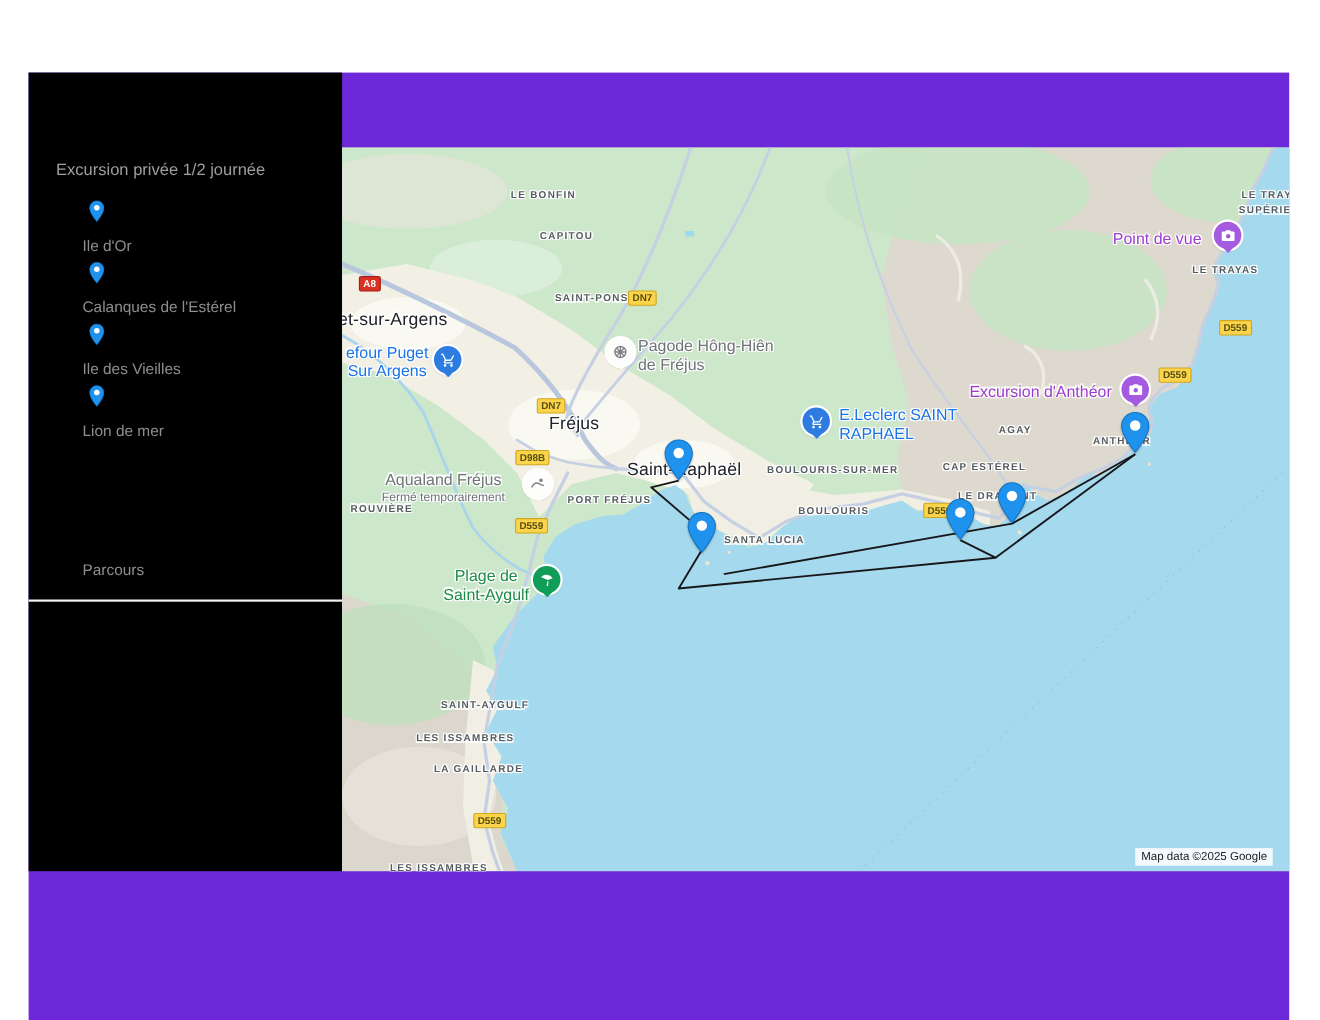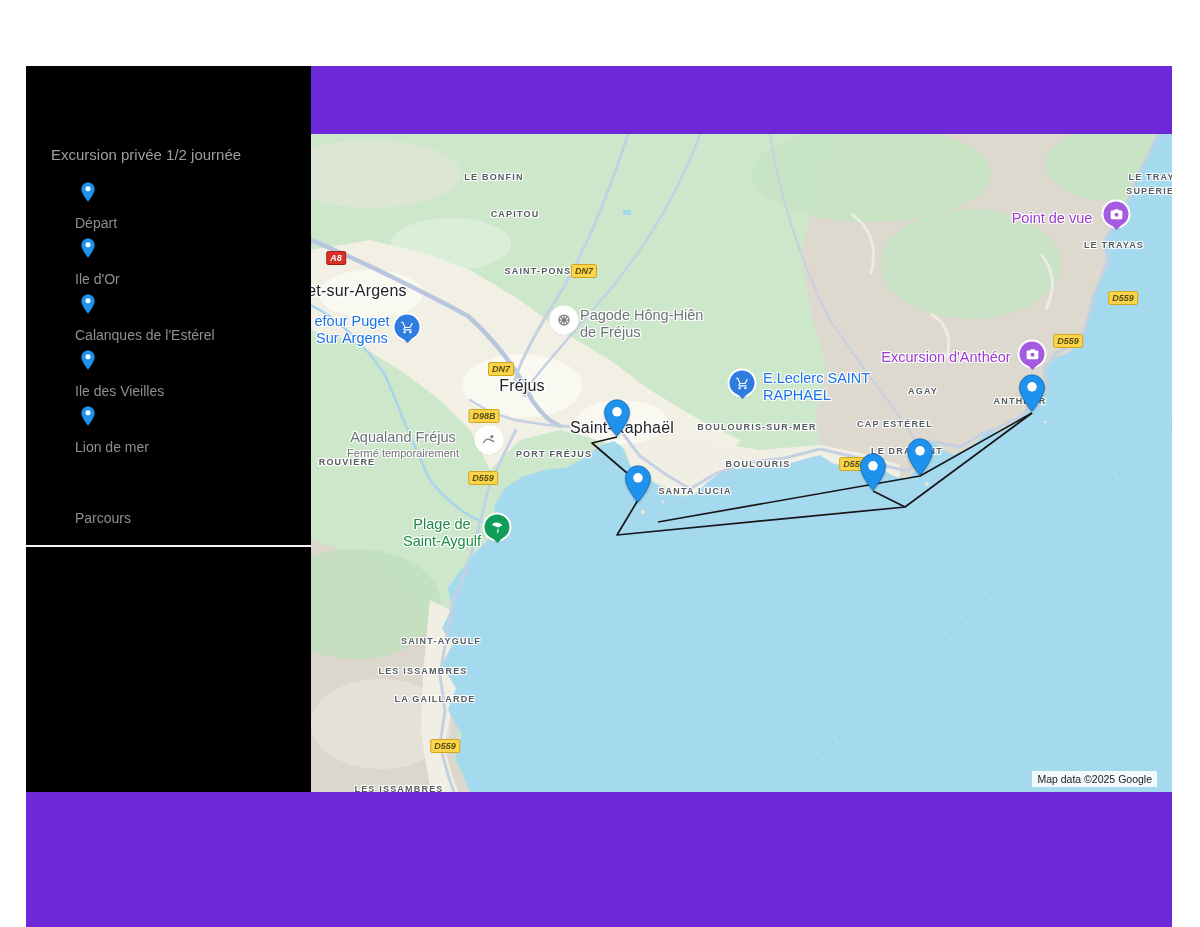--- a/index.html
+++ b/index.html
@@ -18,21 +18,21 @@
   
   .map{position:absolute;left:285px;top:68px;width:861px;height:658px;overflow:hidden;background:#cde7cb;cursor:grab;}
   .map-svg{position:absolute;left:0;top:0;z-index:1;}
   .labels{position:absolute;left:0;top:0;width:100%;height:100%;z-index:2;pointer-events:none;}
   .markers{position:absolute;left:0;top:0;width:100%;height:100%;z-index:3;pointer-events:none;}
   .halo{text-shadow:-1px -1px 0 #fff,1px -1px 0 #fff,-1px 1px 0 #fff,1px 1px 0 #fff,0 0 3px #fff;}
   .map-label{position:absolute;transform:translate(-50%,-50%);white-space:nowrap;}
   .area{font-size:9px;font-weight:700;letter-spacing:1.2px;color:#565b61;padding-left:12px;}
   .town{font-size:16px;font-weight:500;letter-spacing:.2px;color:#212329;}
   .badge{position:absolute;transform:translate(-50%,-50%);font-size:9px;font-weight:700;color:#574f12;
-    background:#fbd44b;border:1px solid #cfa61c;border-radius:2px;padding:0 3px;height:12px;line-height:12px;white-space:nowrap;font-style:italic;}
+    background:#fbd44b;border:1px solid #cfa61c;border-radius:2px;padding:0 3px;height:12px;line-height:12px;white-space:nowrap;}
   .badge.motorway{background:#d93025;border-color:#a61d12;color:#fff;}
   .poi-text{position:absolute;transform:translate(-50%,-50%);text-align:center;font-size:14.5px;line-height:17px;white-space:nowrap;}
   .poi-text.align-left{transform:translate(0,-50%);text-align:left;}
   .poi-text .sub{display:block;font-size:11px;line-height:14px;}
   .pt-blue{color:#1a73e8}.pt-purple{color:#9d3bd1}.pt-green{color:#1d8b45}.pt-gray{color:#6f7378}
   .poi-icon{position:absolute;transform:translate(-50%,-50%);width:25px;height:25px;border-radius:50%;
     box-shadow:0 0 0 2px #fff,0 1px 3px rgba(0,0,0,.35);display:flex;align-items:center;justify-content:center;z-index:1;}
   .poi-icon::after{content:'';position:absolute;bottom:-2px;left:50%;width:7px;height:7px;background:inherit;
     transform:translateX(-50%) rotate(45deg);z-index:-1;}
   .pc-blue{background:#2e7ce0;color:#2e7ce0}.pc-purple{background:#a55bdf;color:#a55bdf}
@@ -42,29 +42,20 @@
   .attribution{position:absolute;right:15px;bottom:5px;z-index:4;background:rgba(255,255,255,.85);
     font-size:10.5px;color:#222;padding:2px 5px;white-space:nowrap;}
 </style>
 </head>
 <body>
 
 <div class="frame">
   <div class="sidebar">
     <div class="legend-title">Excursion privée 1/2 journée</div>
     <div class="legend-items" id="legend-items">
-        <div class="legend-item">
-          <span class="legend-pin">
-            <svg viewBox="0 0 28 40" width="14" height="20">
-              <path d="M14 1C6.8 1 1 6.9 1 14.2 1 24 14 39 14 39s13-15 13-24.8C27 6.9 21.2 1 14 1z" fill="#1e92ed" stroke="#1173c4" stroke-width="1"></path>
-              <circle cx="14" cy="13.5" r="5" fill="#fff"></circle>
-            </svg>
-          </span>
-          <div class="legend-label">Départ</div>
-        </div>
         <div class="legend-item">
           <span class="legend-pin">
             <svg viewBox="0 0 28 40" width="14" height="20">
               <path d="M14 1C6.8 1 1 6.9 1 14.2 1 24 14 39 14 39s13-15 13-24.8C27 6.9 21.2 1 14 1z" fill="#1e92ed" stroke="#1173c4" stroke-width="1"></path>
               <circle cx="14" cy="13.5" r="5" fill="#fff"></circle>
             </svg>
           </span>
           <div class="legend-label">Ile d'Or</div>
         </div>
         <div class="legend-item">

